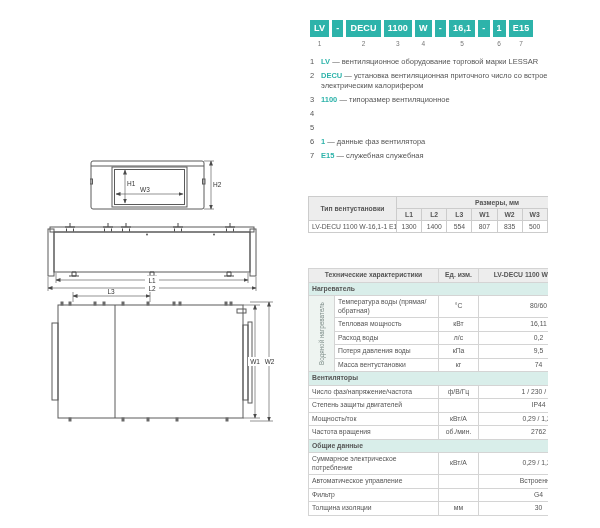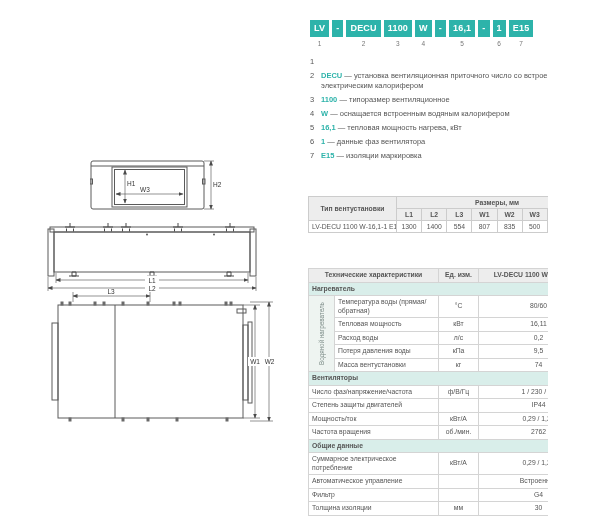--- a/index.html
+++ b/index.html
@@ -223,44 +223,43 @@
     </div>
     <div class="code-seg">
       <div class="code-block">E15</div>
       <div class="code-num">7</div>
     </div>
   </div>
 
   <div class="legend">
     <div class="legend-item">
       <span class="lnum">1</span>
+      <span class="ltext"><span class="lcode">LV</span> <span>— вентиляционное оборудование торговой марки LESSAR</span></span>
     </div>
     <div class="legend-item">
       <span class="lnum">2</span>
       <span class="ltext"><span class="lcode">DECU</span> <span>— установка вентиляционная приточного число со встроенным электрическим калорифером</span></span>
     </div>
     <div class="legend-item">
       <span class="lnum">3</span>
       <span class="ltext"><span class="lcode">1100</span> <span>— типоразмер вентиляционное</span></span>
     </div>
     <div class="legend-item">
       <span class="lnum">4</span>
-      <span class="ltext"><span class="lcode">W</span> <span>— оснащается встроенным водяным калорифером</span></span>
     </div>
     <div class="legend-item">
       <span class="lnum">5</span>
-      <span class="ltext"><span class="lcode">16,1</span> <span>— тепловая мощность нагрева, кВт</span></span>
     </div>
     <div class="legend-item">
       <span class="lnum">6</span>
       <span class="ltext"><span class="lcode">1</span> <span>— данные фаз вентилятора</span></span>
     </div>
     <div class="legend-item">
       <span class="lnum">7</span>
-      <span class="ltext"><span class="lcode">E15</span> <span>— изоляции маркировка</span></span>
+      <span class="ltext"><span class="lcode">E15</span> <span>— служебная служебная</span></span>
     </div>
   </div>
 
   <table class="dim-table">
     <colgroup>
         <col class="type-col">
         <col span="8">
       </colgroup>
     <thead>
       <tr>

